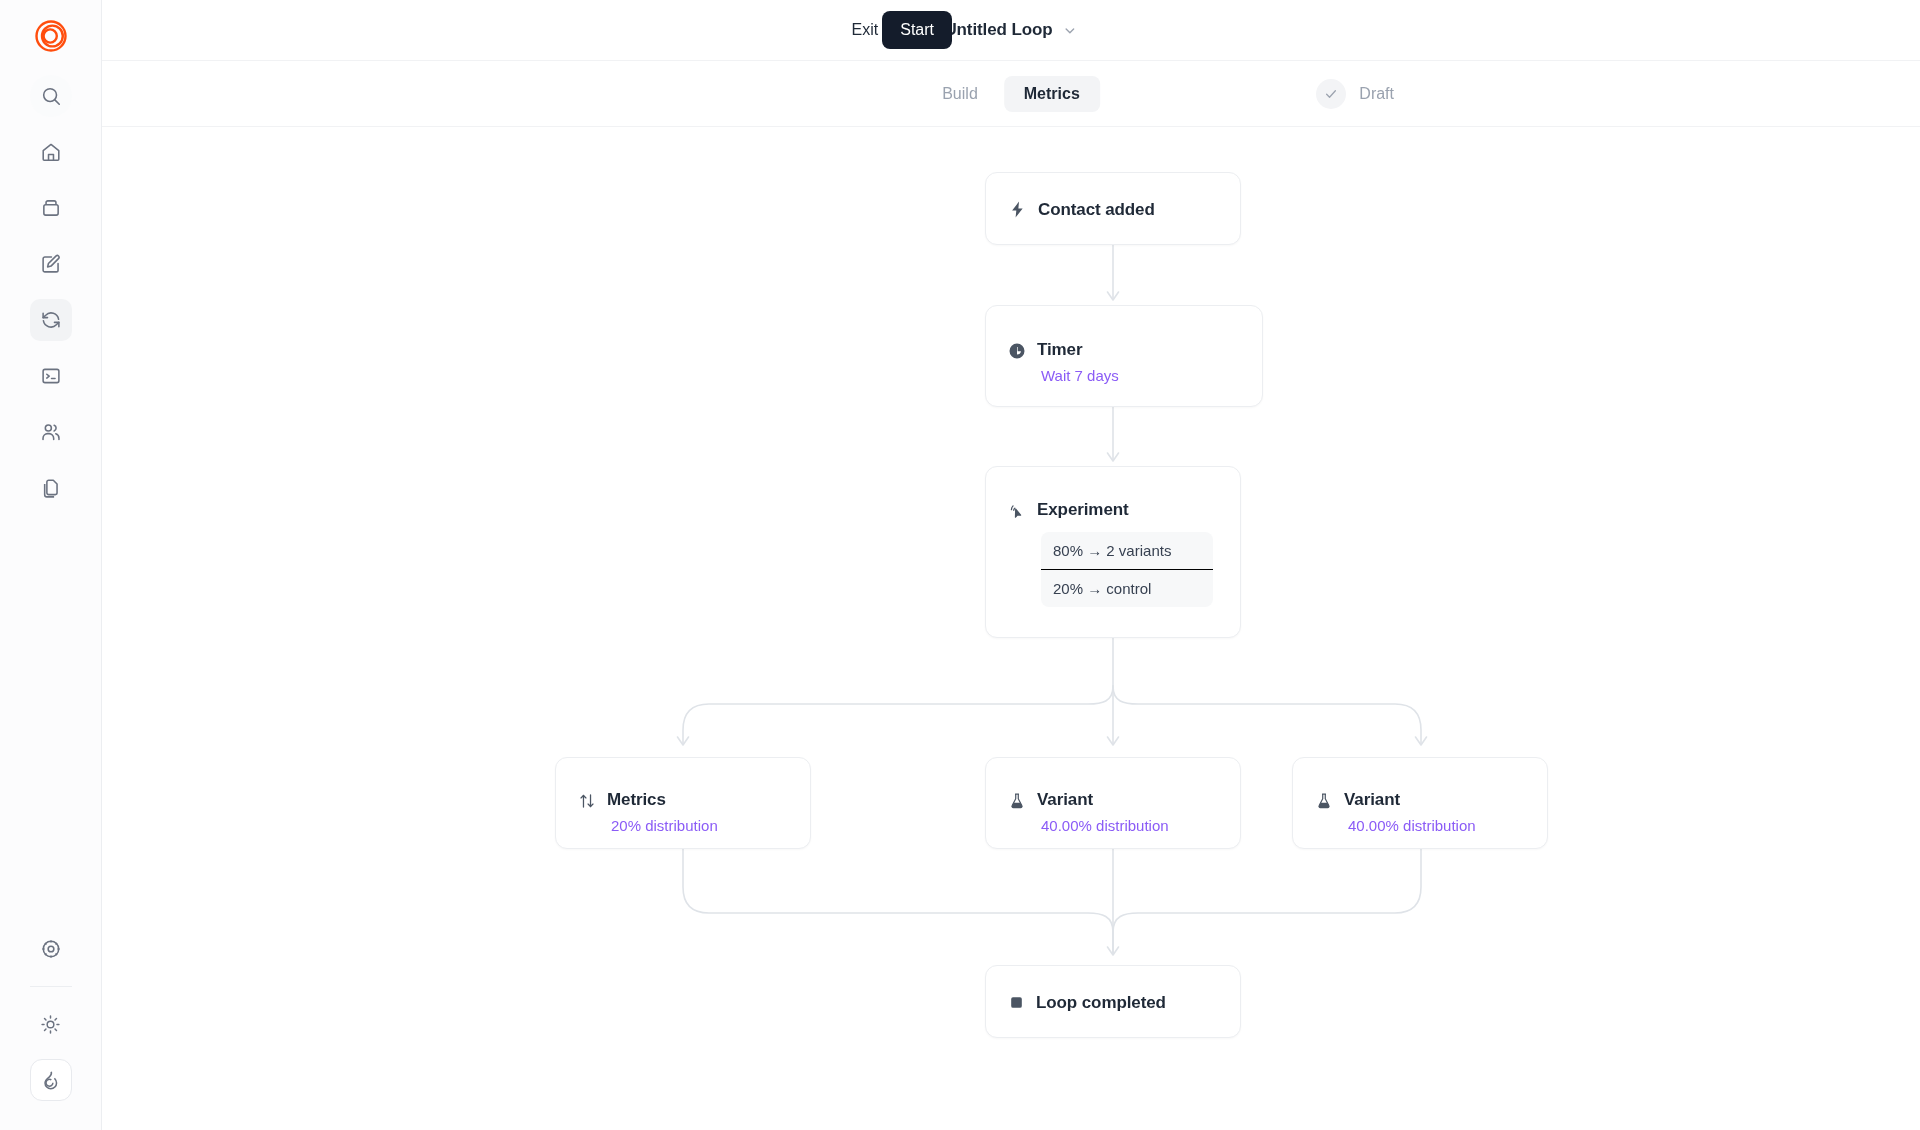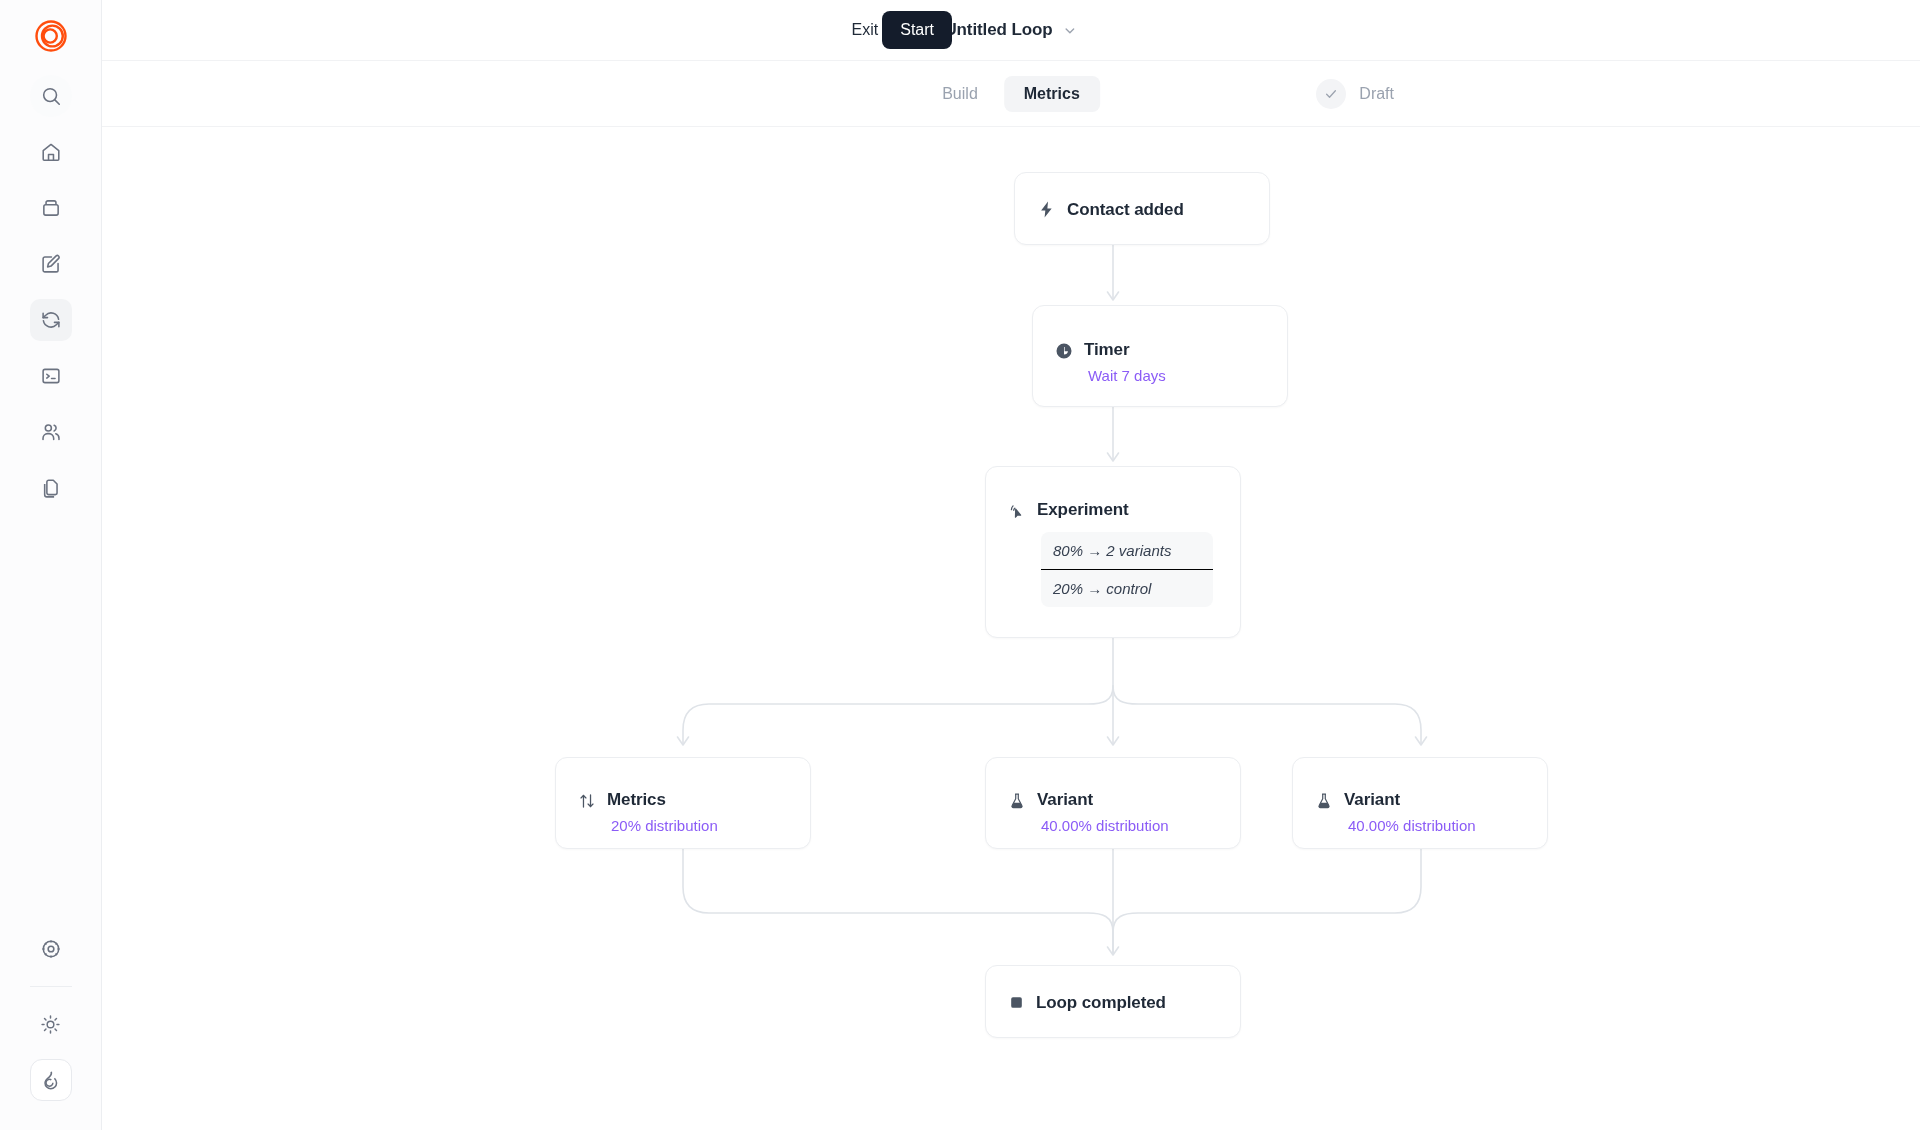--- a/index.html
+++ b/index.html
@@ -238,35 +238,34 @@
   }
   .node-sub {
     font-size: 15px;
     color: #8b5cf6;
     padding-left: 55px;
     margin-top: 5px;
     white-space: nowrap;
   }
 
   
-  #node-trigger { left: 883px; top: 45px;  width: 256px; height: 73px; margin-left: 29px; }
+  #node-trigger { left: 883px; top: 45px;  width: 256px; height: 73px; }
   #node-trigger .node-head { height: 73px; }
 
-  #node-timer   { left: 930px; top: 178px; width: 256px; height: 102px; }
+  #node-timer   { left: 883px; top: 178px; width: 278px; height: 102px; }
   #node-timer .node-head { height: 56px; align-items: flex-end; padding-bottom: 2px;}
 
   #node-exp     { left: 883px; top: 339px; width: 256px; height: 172px; }
   #node-exp .node-head { height: 55px; align-items: flex-end; padding-bottom: 2px;}
 
   .exp-box {
     margin: 10px 27px 0 55px;
     background: #f7f8f9;
     border-radius: 8px;
     overflow: hidden;
-    font-style: italic;
   }
   .exp-row {
     font-size: 15px;
     color: #374151;
     padding: 10px 12px;
     white-space: nowrap;
   }
   .exp-row + .exp-row { border-top: 1px solid #000000; }
 
   #node-control { left: 453px; top: 630px; width: 256px; height: 92px; }

